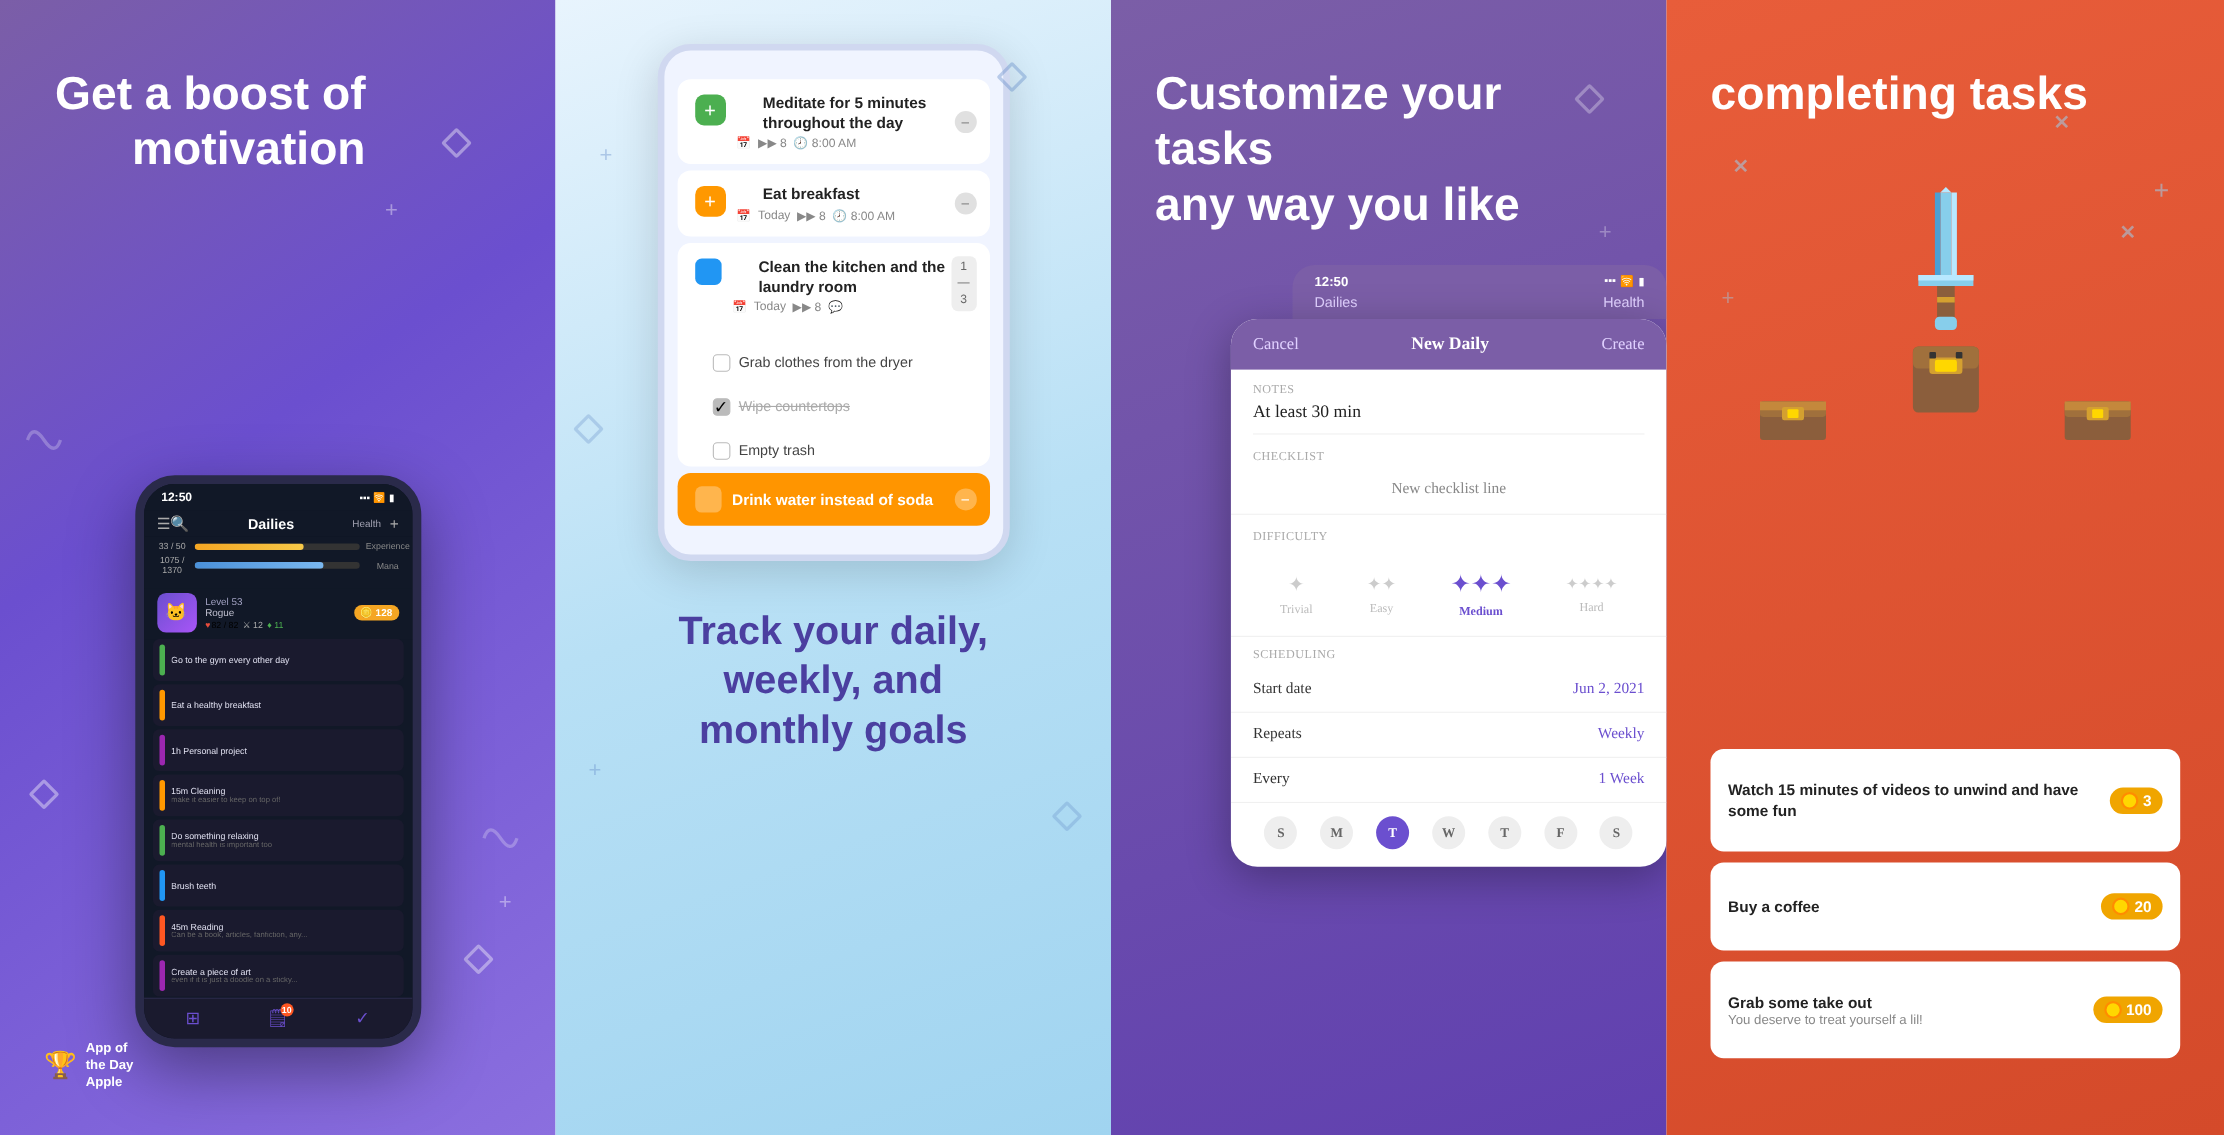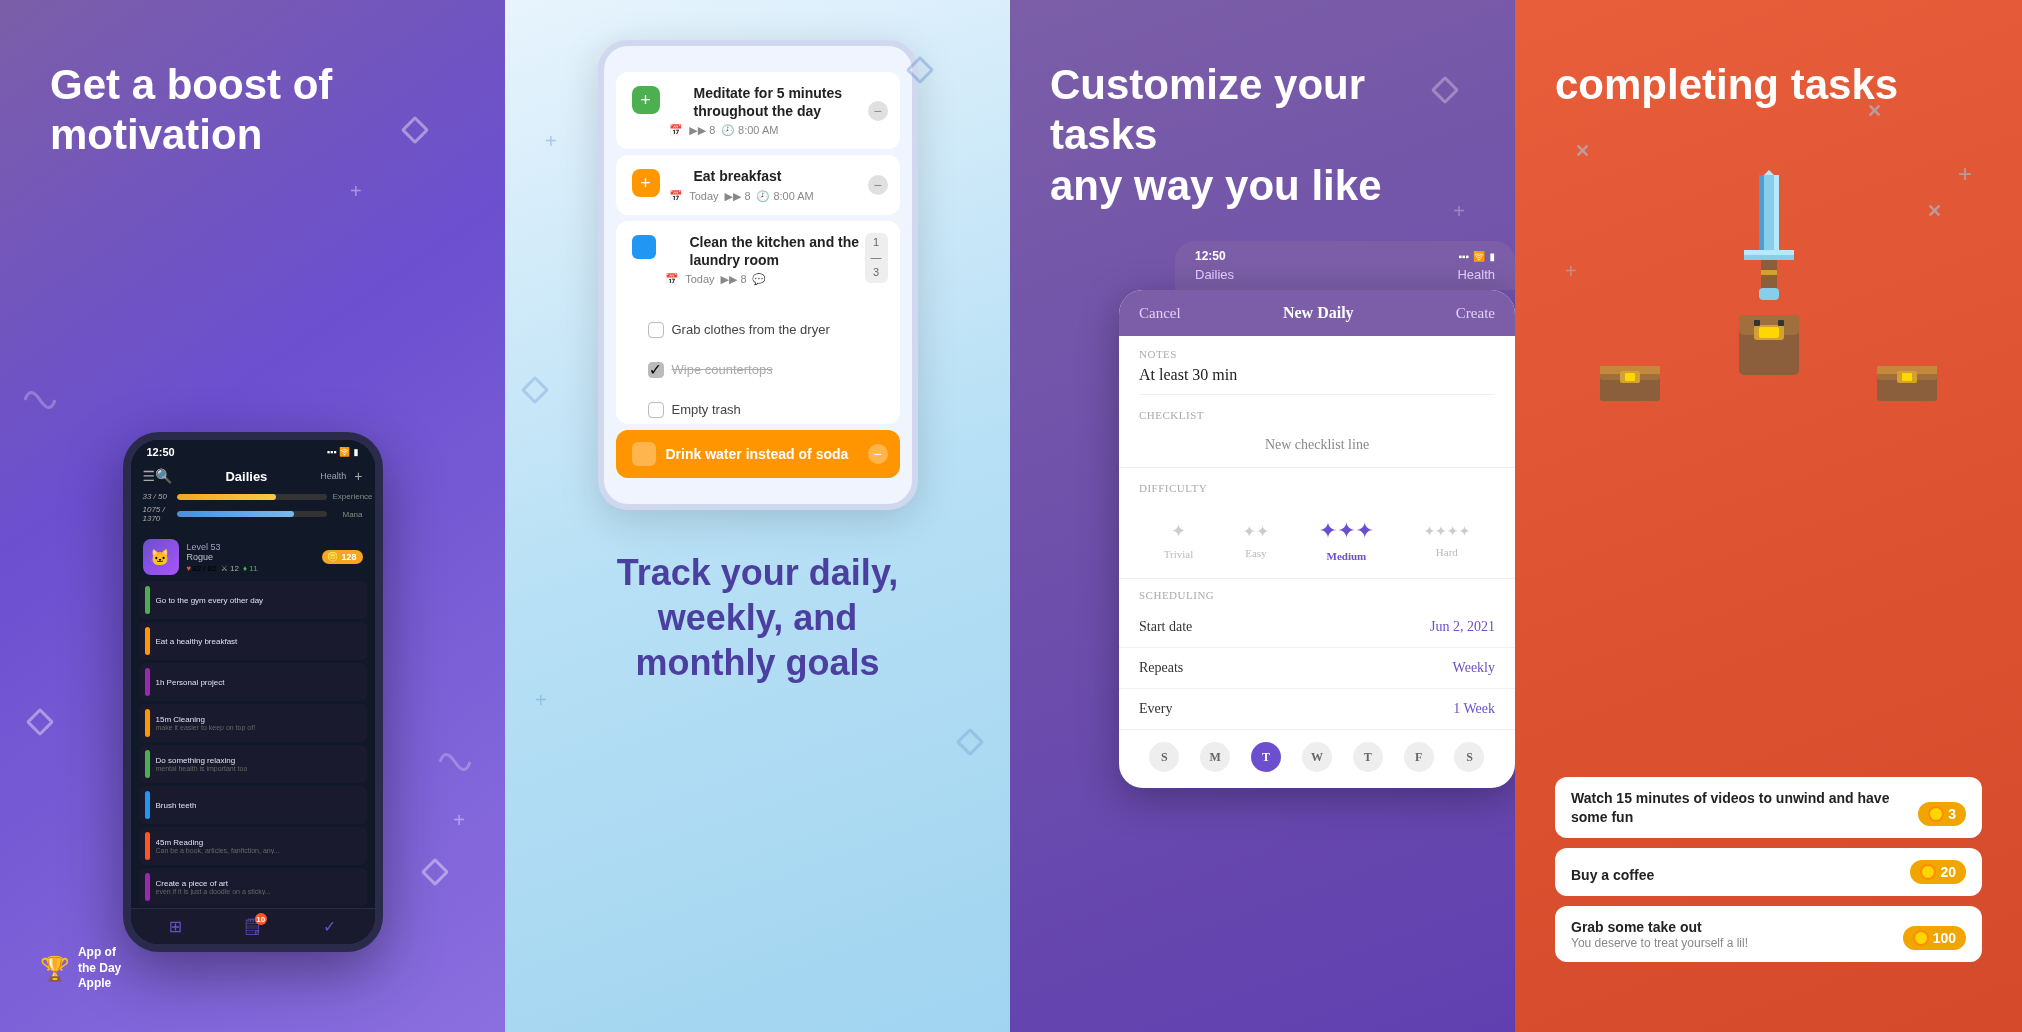--- a/index.html
+++ b/index.html
@@ -111,22 +111,21 @@
       overflow: hidden;
     }
     .stat-bar-fill {
       height: 100%;
       border-radius: 3px;
     }
     .stat-val {
       font-size: 8px;
       color: #aaa;
       width: 28px;
-      text-align: left;
-      font-style: italic;
+      text-align: center;
     }
     .phone-avatar-row {
       display: flex;
       align-items: center;
       padding: 4px 12px 6px;
       background: #111827;
       gap: 8px;
     }
     .avatar-box {
       width: 36px;
@@ -569,24 +568,24 @@
     .reward-cards {
       position: absolute;
       bottom: 60px;
       left: 40px;
       right: 40px;
       z-index: 2;
     }
     .reward-card {
       background: #fff;
       border-radius: 12px;
-      padding: 12px 16px;
+      padding: 28px 16px;
       margin-bottom: 10px;
       display: flex;
-      align-items: flex-end;
+      align-items: center;
       justify-content: space-between;
     }
     .reward-card-text { flex: 1; }
     .reward-card-title {
       font-size: 14px;
       font-weight: 600;
       color: #222;
       line-height: 1.3;
     }
     .reward-card-sub {
@@ -645,21 +644,21 @@
   <div class="deco-diamond" style="bottom: 150px; right: 60px;"></div>
   <div class="deco-plus" style="top: 180px; left: 350px;">+</div>
   <div class="deco-plus" style="bottom: 200px; right: 40px;">+</div>
   <svg style="position:absolute;top:380px;left:20px;opacity:0.25;" width="40" height="40" viewBox="0 0 40 40">
     <path d="M5,20 Q10,5 20,20 Q30,35 35,20" fill="none" stroke="white" stroke-width="3"></path>
   </svg>
   <svg style="position:absolute;bottom:250px;right:30px;opacity:0.25;" width="40" height="40" viewBox="0 0 40 40">
     <path d="M5,20 Q10,5 20,20 Q30,35 35,20" fill="none" stroke="white" stroke-width="3"></path>
   </svg>
 
-  <div class="panel-1-headline" style="white-space: pre-line;">Get a boost of
+  <div class="panel-1-headline" style="white-space: pre-line; text-align: right;">Get a boost of
 motivation</div>
 
   <div class="phone-mockup">
     <div class="phone-screen">
 
       <div class="phone-status-bar">
         <span class="phone-time">12:50</span>
         <div class="phone-icons">
           <span>▪▪▪</span>
           <span>🛜</span>

